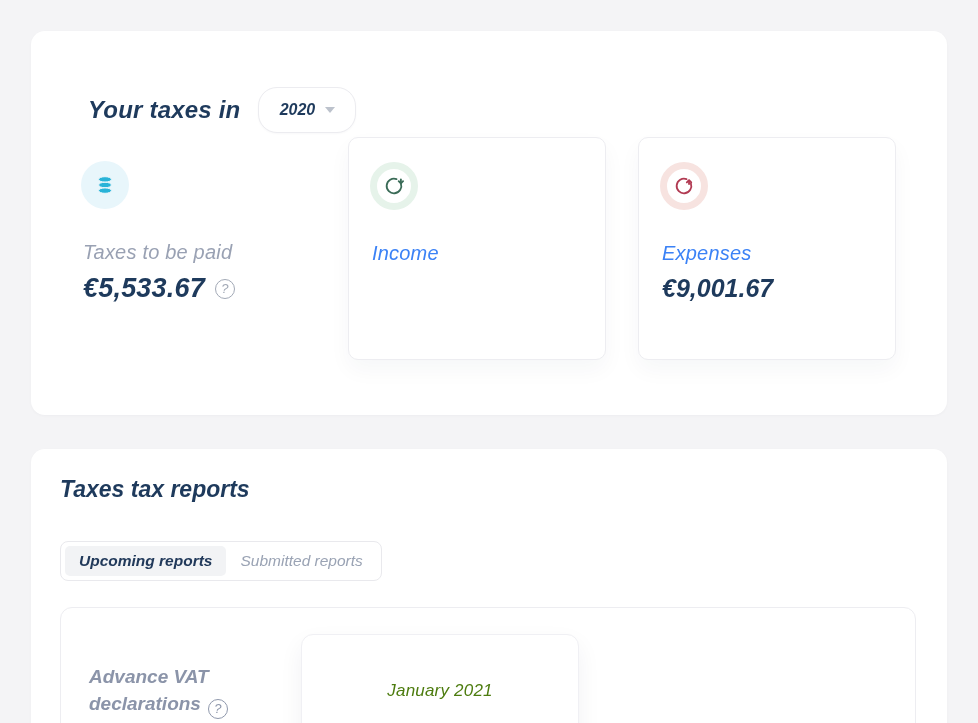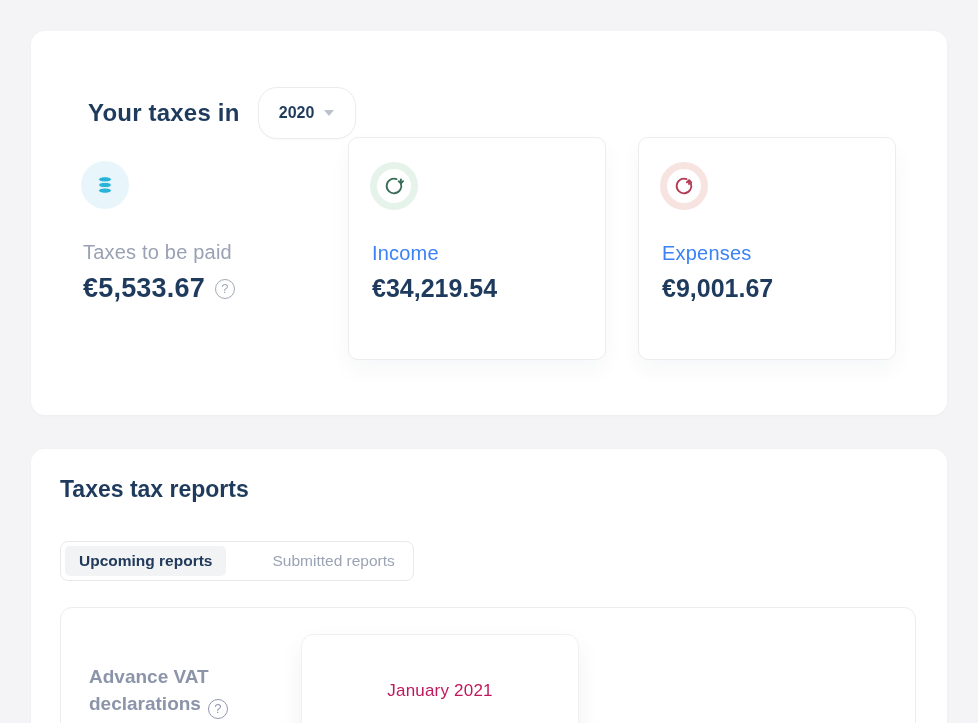--- a/index.html
+++ b/index.html
@@ -11,40 +11,41 @@
     overflow: hidden;
     color: #1e3a5c;
   }
   .big-card {
     position: absolute;
     left: 31px;
     width: 916px;
     background: #ffffff;
     border-radius: 14px;
     box-shadow: 0 1px 3px rgba(25,40,70,0.03);
+    font-style: italic;
   }
   #taxes-card { top: 31px; height: 384px; }
   #reports-card { top: 449px; height: 330px; }
 
   
   .taxes-header {
     position: absolute;
     left: 57px; top: 56px;
     display: flex;
     align-items: center;
     gap: 18px;
   }
   .taxes-title {
     font-size: 24px;
     font-weight: 700;
     color: #1e3a5c;
     letter-spacing: 0.2px;
   }
   .year-pill {
-    height: 52px;
+    height: 46px;
     min-width: 98px;
     padding: 0 18px;
     background: #ffffff;
     border: 1px solid #ececf0;
     border-radius: 19px;
     display: flex;
     align-items: center;
     justify-content: center;
     gap: 10px;
     cursor: pointer;
@@ -137,21 +138,20 @@
   }
   .tabs {
     position: absolute;
     left: 29px; top: 92px;
     display: inline-flex;
     align-items: center;
     padding: 4px;
     border: 1px solid #e9e9ed;
     border-radius: 8px;
     background: #ffffff;
-    gap: 32px;
   }
   .tab {
     font-size: 15.5px;
     padding: 6px 14px;
     border-radius: 5px;
     cursor: pointer;
     white-space: nowrap;
   }
   .tab.active {
     background: #f2f3f5;
@@ -192,21 +192,21 @@
     background: #ffffff;
     border: 1px solid #f0f0f4;
     border-radius: 12px;
     box-shadow: 0 10px 24px rgba(25,40,70,0.06);
     cursor: pointer;
   }
   .report-month-title {
     margin-top: 46px;
     text-align: center;
     font-size: 17px;
-    color: #be185d;
+    color: #4d7c0f;
     letter-spacing: 0.2px;
   }
 
   svg { display: block; }
 </style>
 </head>
 <body>
 
 <section class="big-card" id="taxes-card">
 
@@ -237,23 +237,20 @@
 
   <div class="metric boxed" id="metric-income">
     <div class="m-icon ring-green">
       <svg width="22" height="22" viewBox="0 0 24 24" fill="none" stroke="#3a6b57" stroke-width="2" stroke-linecap="round" stroke-linejoin="round">
         <path d="M19.52 9.27 A8 8 0 1 1 14.74 4.48"></path>
         <path d="M19.5 4.8 L19.5 8.6"></path>
         <path d="M17.1 6.7 L19.5 9.2 L21.9 6.7"></path>
       </svg>
     </div>
     <div class="m-label cyan">Income</div>
-    <div class="m-amount">
-      <span>€34,219.54</span>
-    </div>
   </div>
 
   <div class="metric boxed" id="metric-expenses">
     <div class="m-icon ring-red">
       <svg width="22" height="22" viewBox="0 0 24 24" fill="none" stroke="#b13a52" stroke-width="2" stroke-linecap="round" stroke-linejoin="round">
         <path d="M19.52 9.27 A8 8 0 1 1 14.74 4.48"></path>
         <path d="M17.5 9.8 L17.5 6.2"></path>
         <path d="M15.1 8.1 L17.5 5.6 L19.9 8.1"></path>
       </svg>
     </div>

